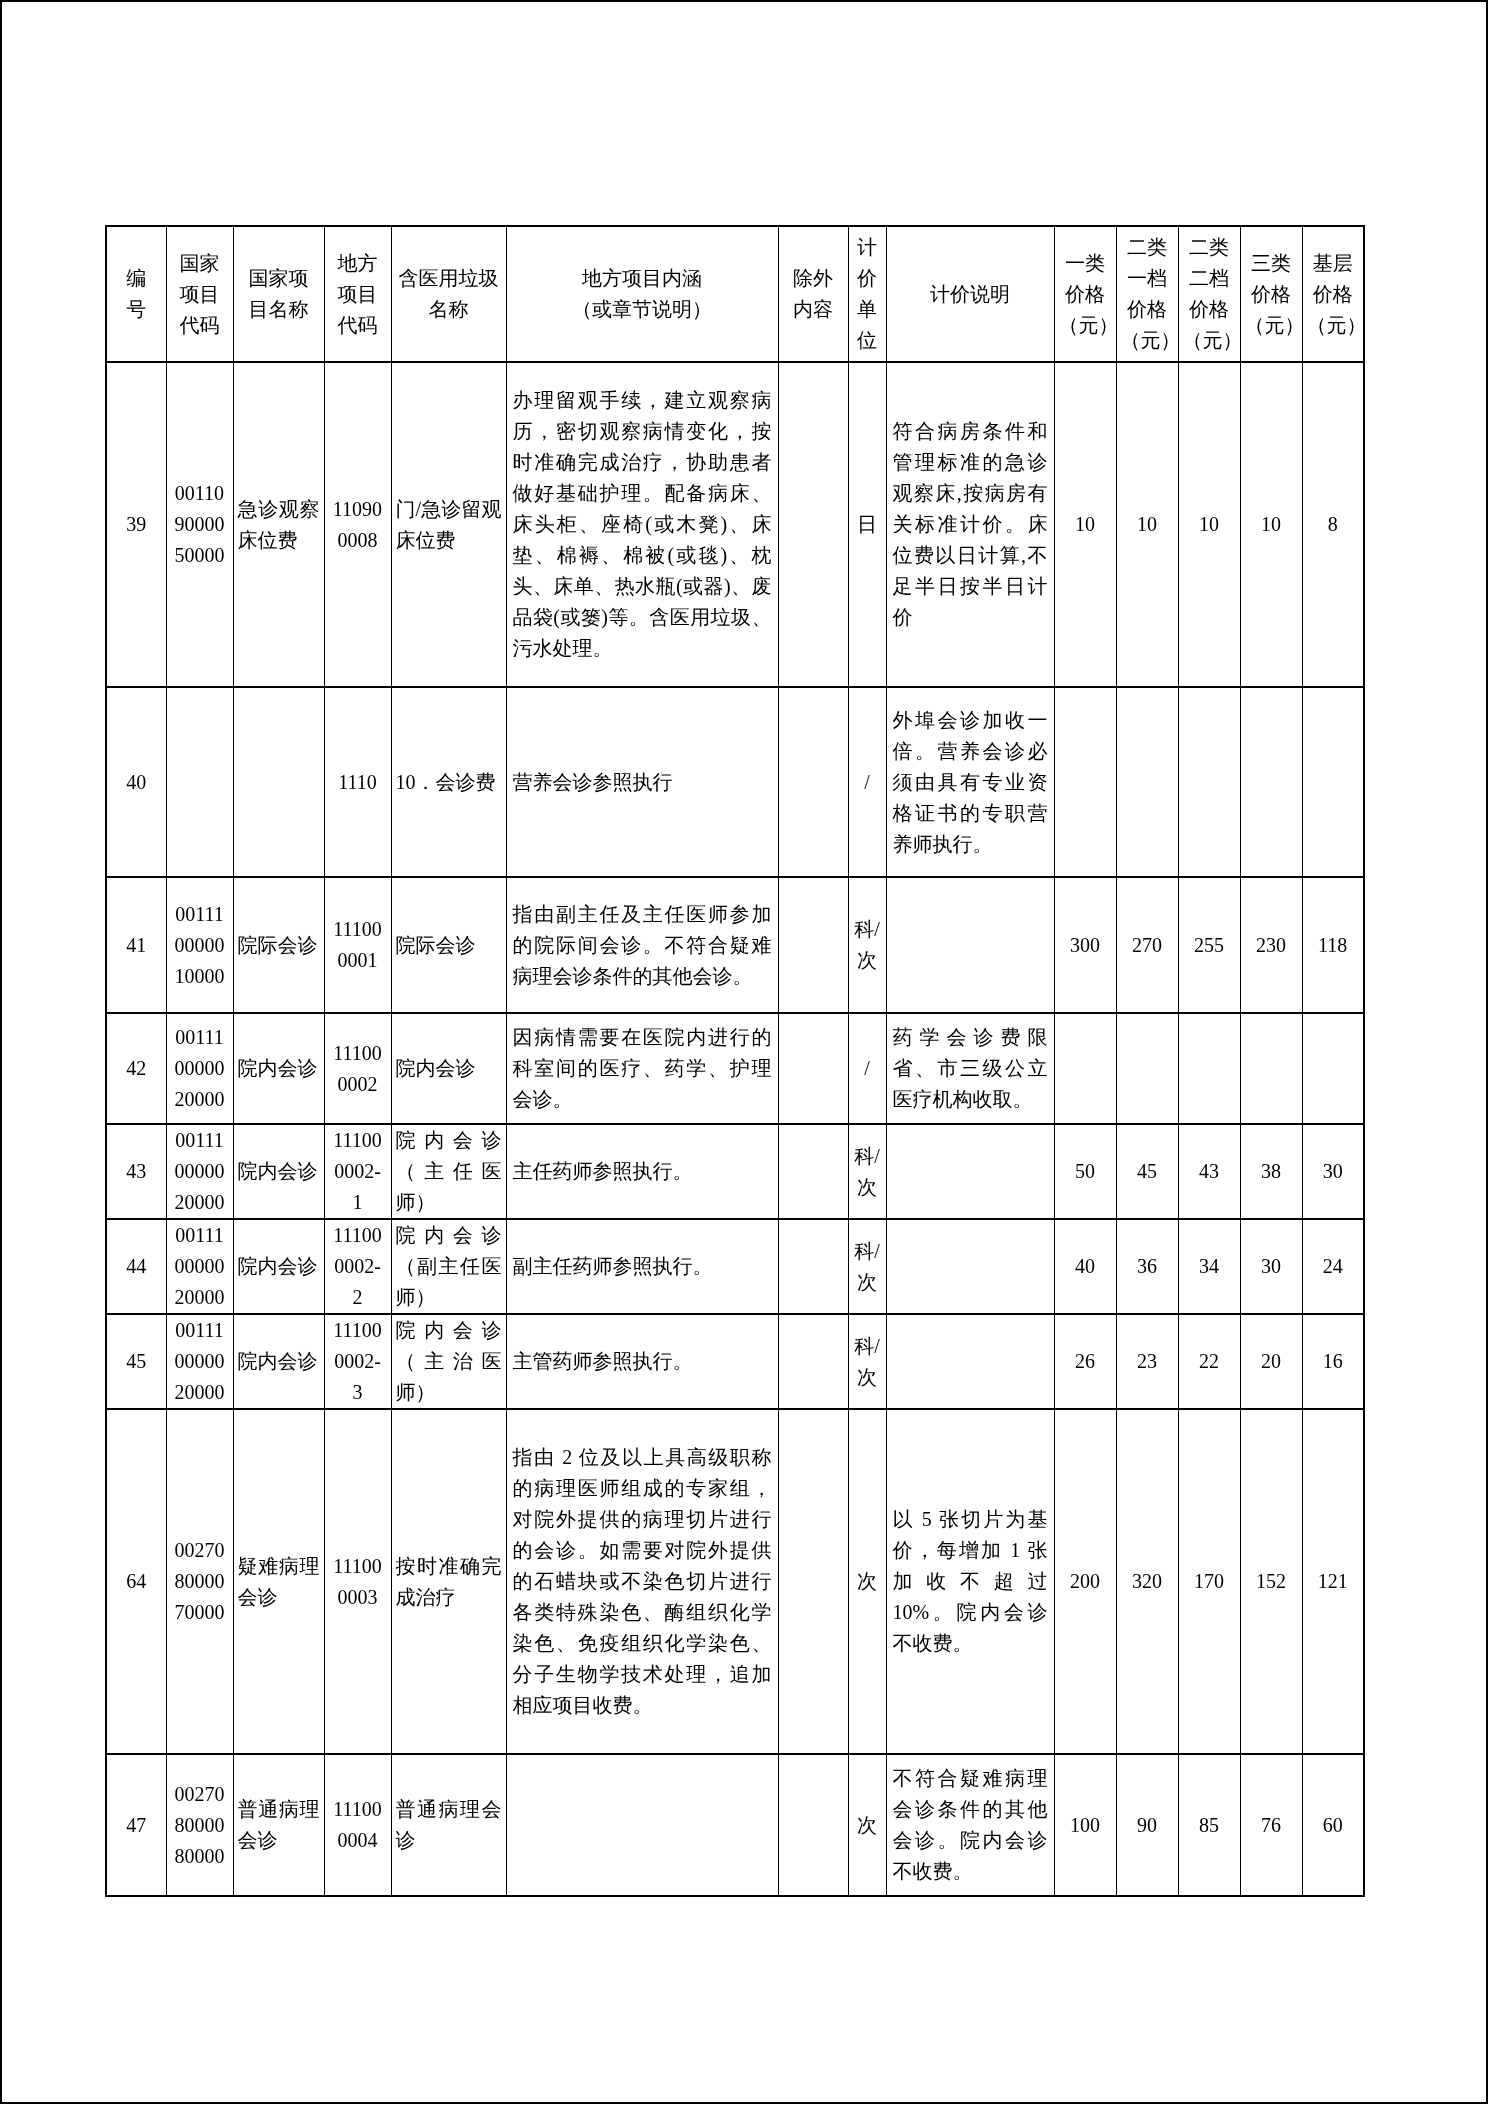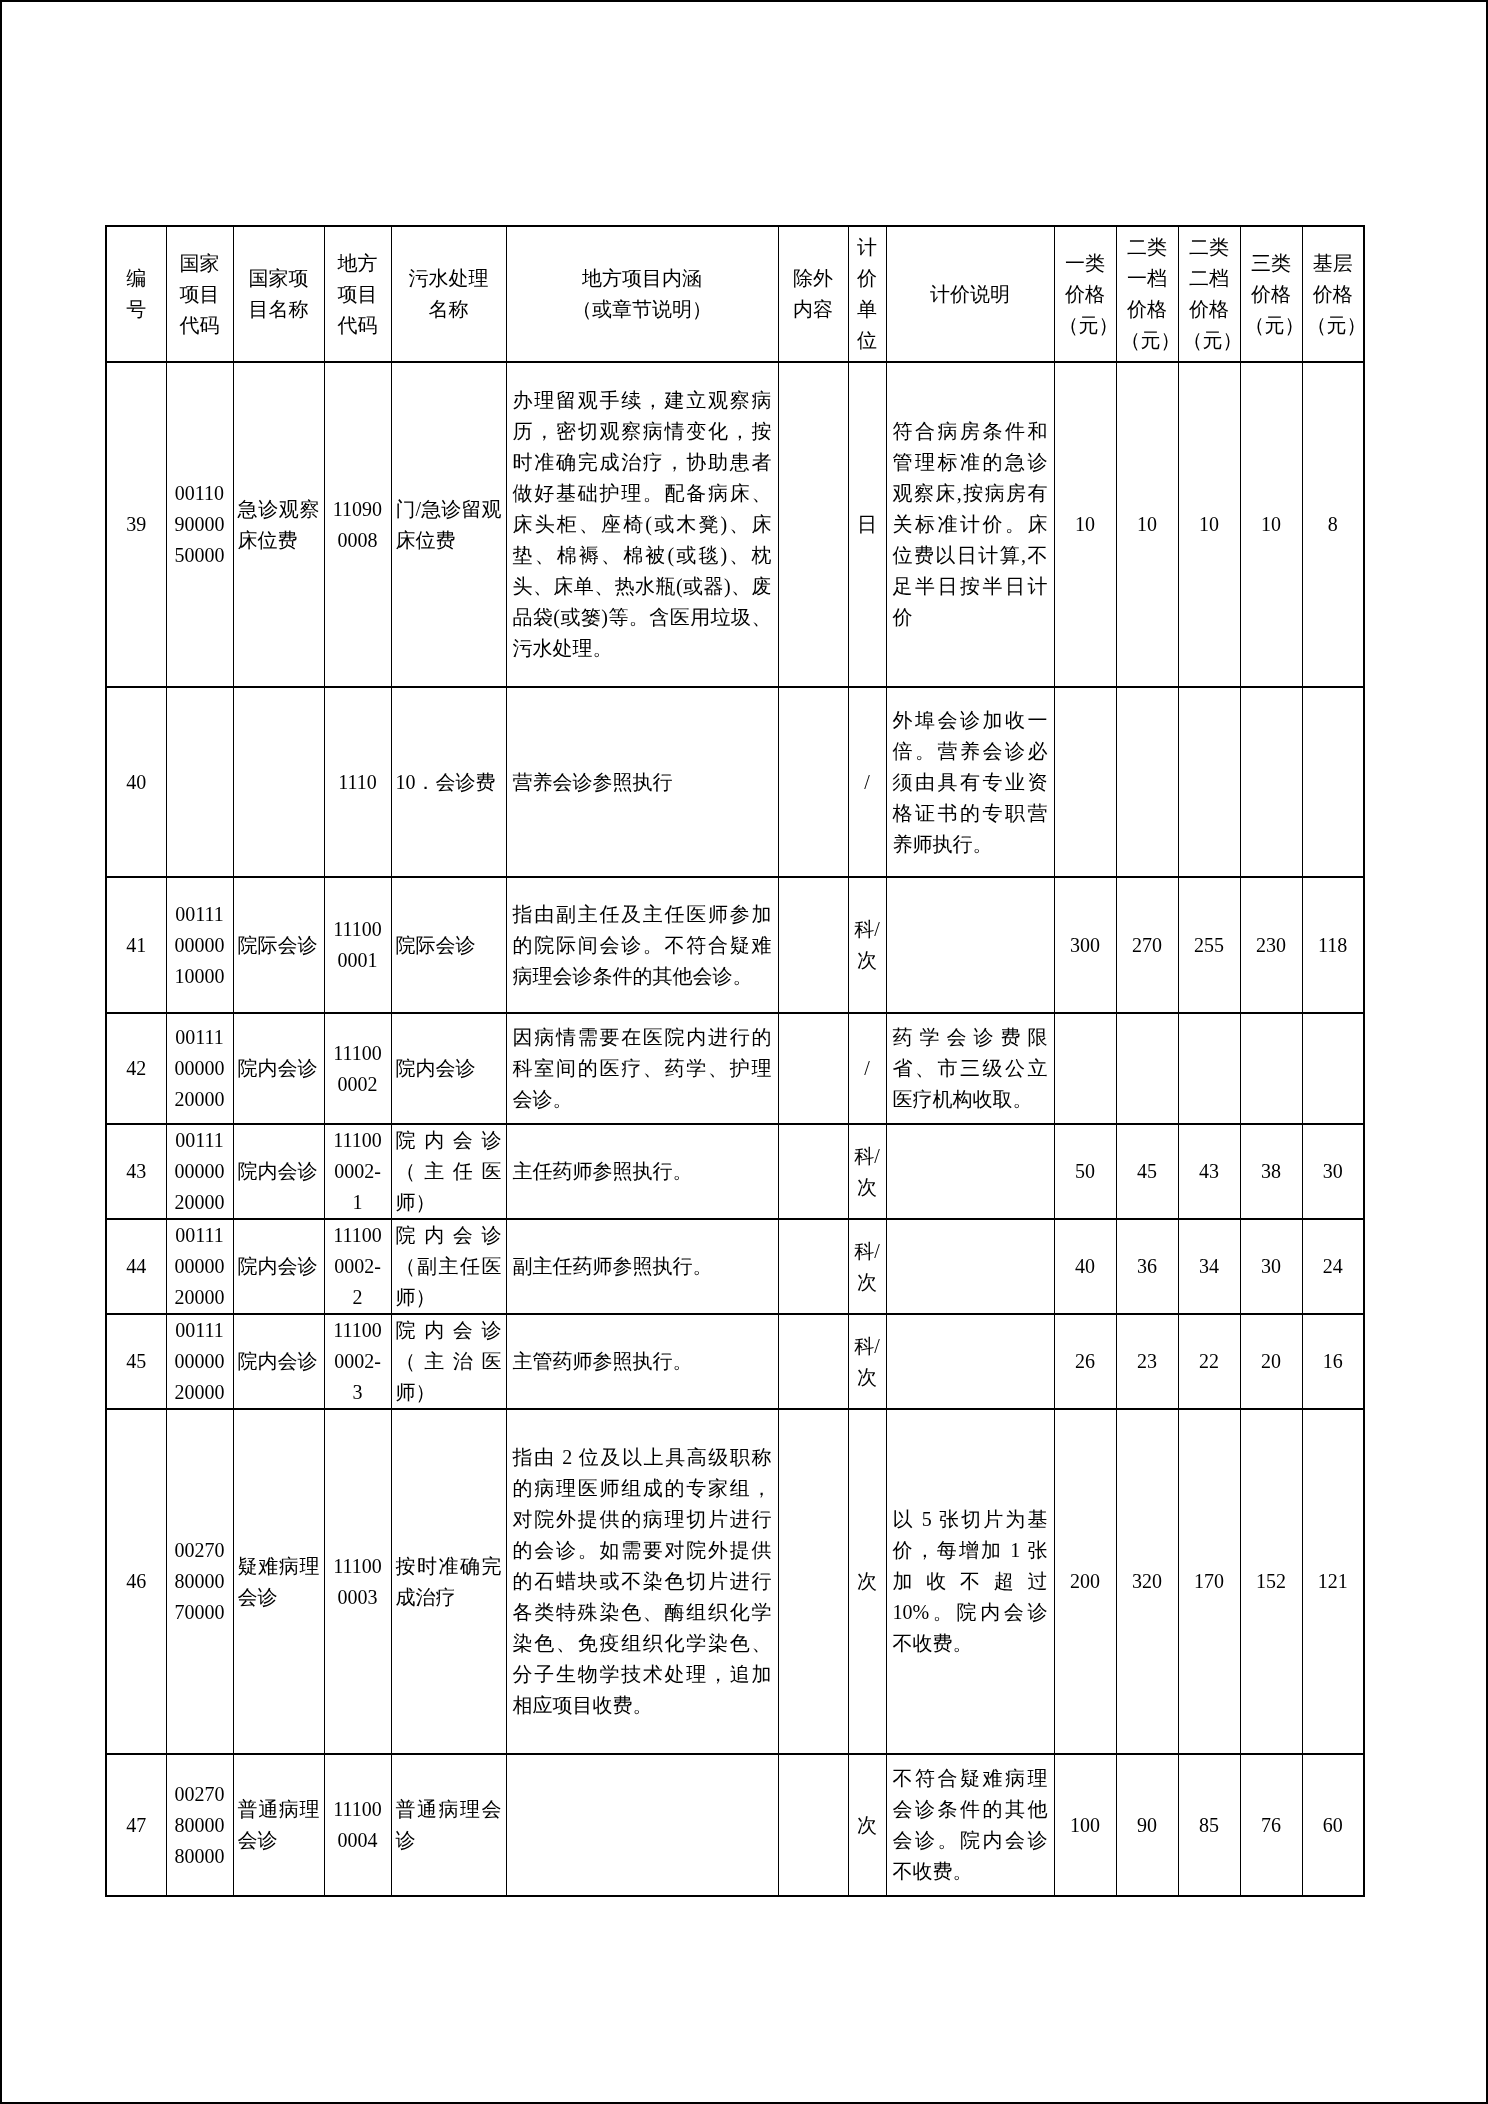--- a/index.html
+++ b/index.html
@@ -81,21 +81,21 @@
       <th>编
 号</th>
       <th>国家
 项目
 代码</th>
       <th>国家项
 目名称</th>
       <th>地方
 项目
 代码</th>
-      <th>污水处理
+      <th>含医用垃圾
 名称</th>
       <th>地方项目内涵
 （或章节说明）</th>
       <th>除外
 内容</th>
       <th>计
 价
 单
 位</th>
       <th>计价说明</th>
@@ -246,21 +246,21 @@
     <td></td>
     <td>科/次</td>
     <td class="just desc"></td>
     <td>26</td>
     <td>23</td>
     <td>22</td>
     <td>20</td>
     <td>16</td>
   </tr>
       <tr>
-    <td>46</td>
+    <td>64</td>
     <td class="code">00270
 80000
 70000</td>
     <td class="just">疑难病理会诊</td>
     <td class="code">11100
 0003</td>
     <td class="just">按时准确完成治疗</td>
     <td class="just desc">指由 2 位及以上具高级职称的病理医师组成的专家组，对院外提供的病理切片进行的会诊。如需要对院外提供的石蜡块或不染色切片进行各类特殊染色、酶组织化学染色、免疫组织化学染色、分子生物学技术处理，追加相应项目收费。</td>
     <td></td>
     <td>次</td>

